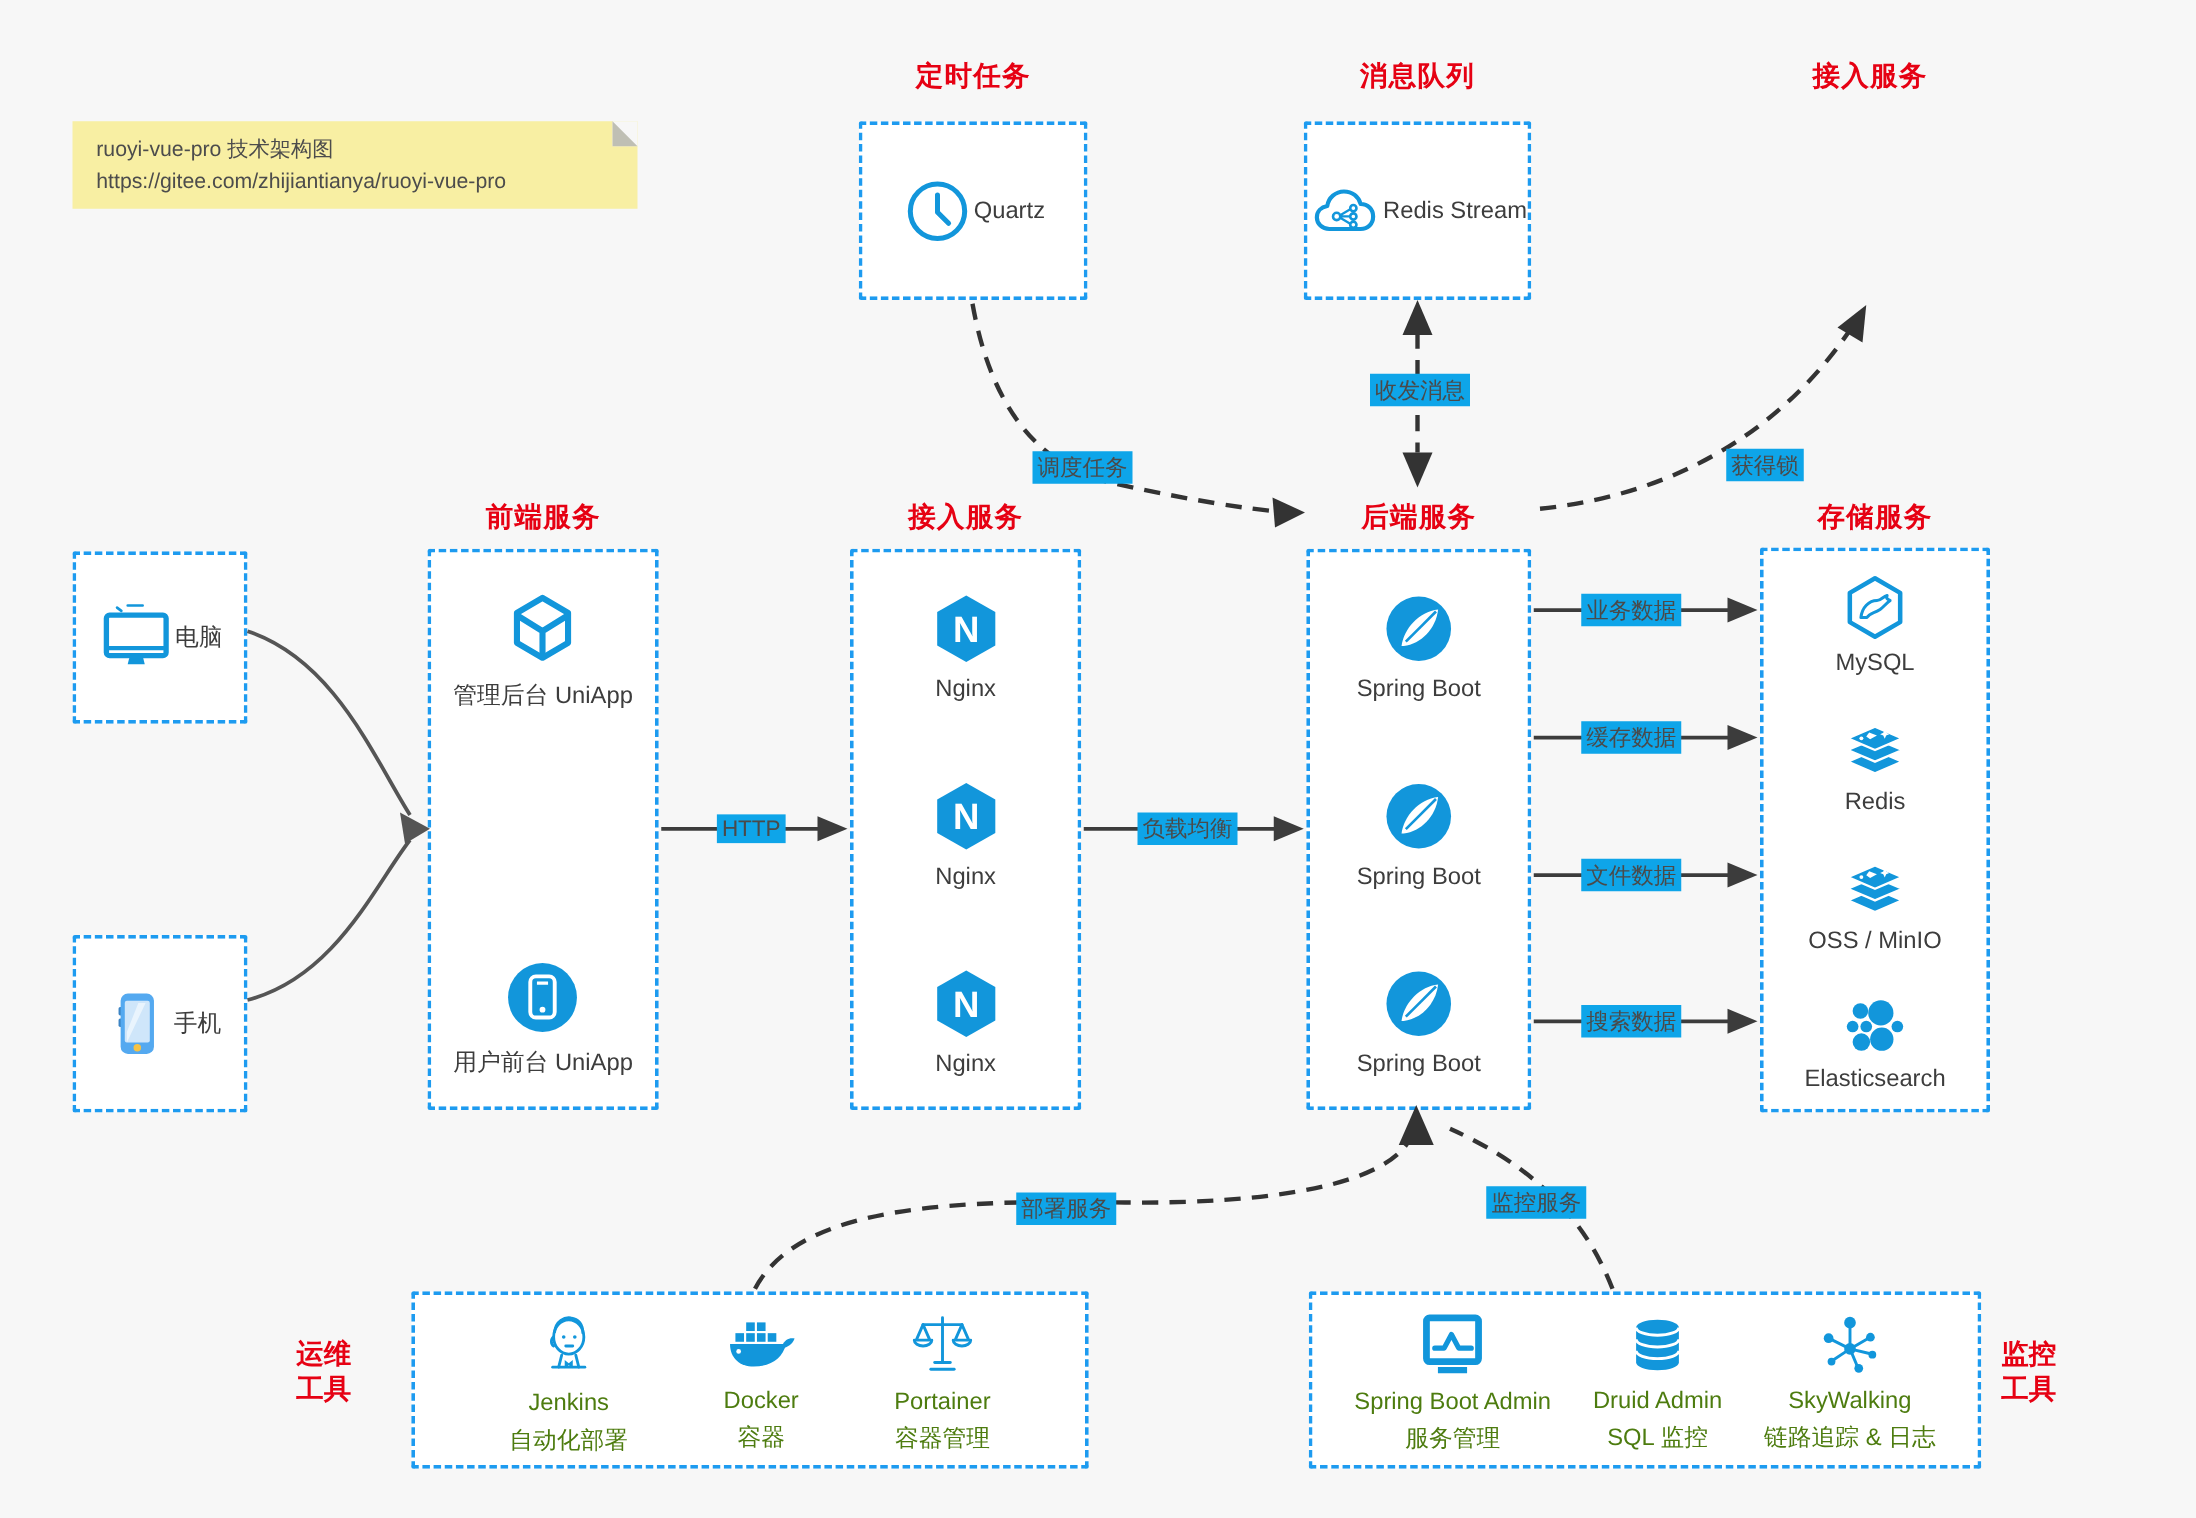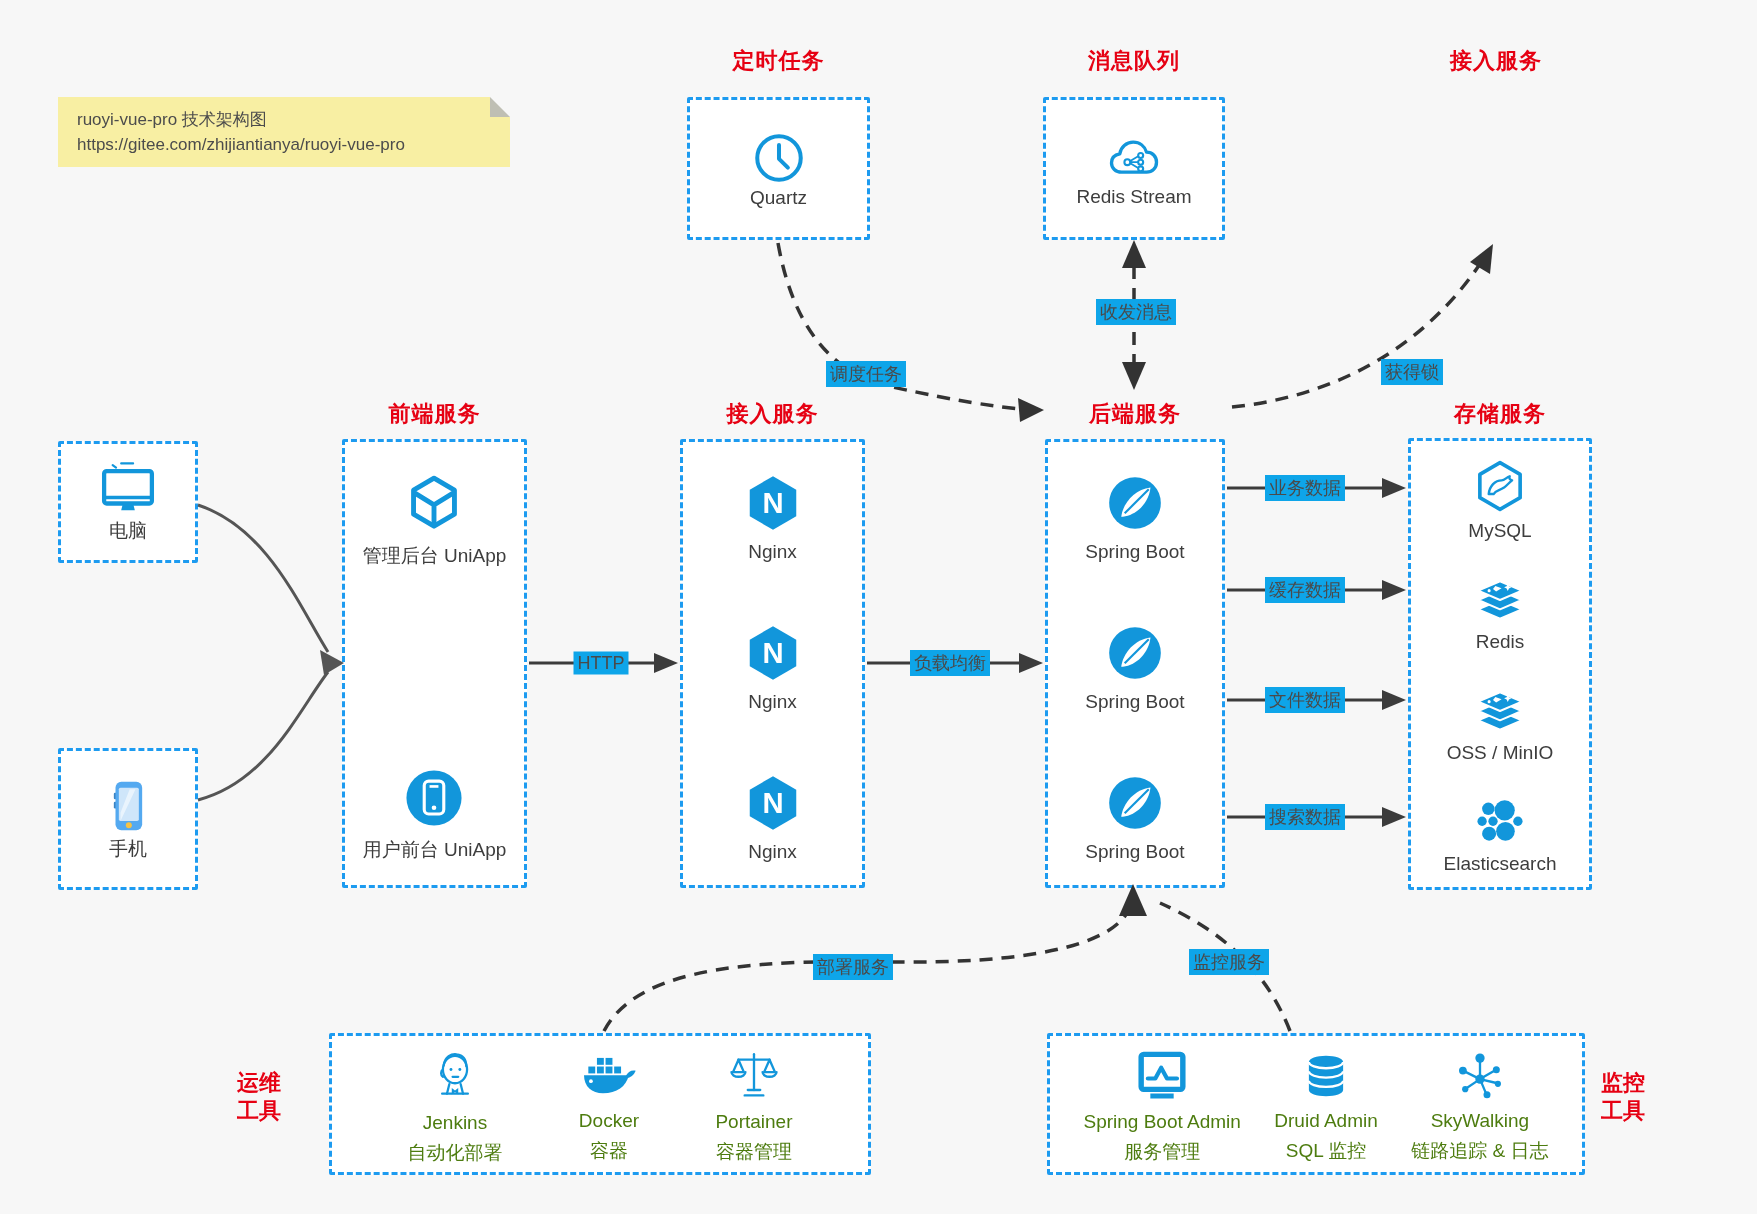--- a/index.html
+++ b/index.html
@@ -2,21 +2,21 @@
 <html><head>
 <meta charset="utf-8">
 <style>
   html,body{margin:0;padding:0;background:#f7f7f7;font-family:"Liberation Sans","DejaVu Sans",sans-serif;}
   .canvas{position:relative;width:1757px;height:1214px;background:#f7f7f7;overflow:hidden;}
   *,*:before,*:after{box-sizing:border-box;}
 
   .dbox{position:absolute;background:#fff;border:3px dashed #1d9bf0;border-radius:2px;display:flex;align-items:center;z-index:1;}
   .vbox{flex-direction:column;justify-content:space-between;padding:30px 0 22px;}
   .vbox4{flex-direction:column;justify-content:space-between;padding:16px 0 12px;}
-  .cbox{flex-direction:column;justify-content:center;}
+  .cbox{justify-content:center;}
   .rbox{flex-direction:row;justify-content:space-evenly;align-items:center;padding-top:4px;}
 
   .item{display:flex;flex-direction:column;align-items:center;gap:7px;}
   .item-label{font-size:19px;color:#3d3d3d;white-space:nowrap;}
   .item-name{font-size:19px;color:#4d7c0f;white-space:nowrap;text-align:center;line-height:1.35;}
 
   .group-title{position:absolute;color:#e60113;font-size:22px;font-weight:bold;text-align:center;letter-spacing:1px;z-index:2;white-space:nowrap;}
   .side-title{position:absolute;color:#e60113;font-size:22px;font-weight:bold;line-height:1.25;z-index:2;}
 
   .edge-label{position:absolute;transform:translate(-50%,-50%);font-size:18px;color:#4a4a4a;background:#0ea5e9;padding:1px 4px;white-space:nowrap;z-index:5;}
@@ -71,21 +71,21 @@
         <circle cx="28" cy="37" r="3.5"></circle>
           <circle cx="44" cy="29" r="3"></circle>
           <circle cx="44" cy="37" r="3"></circle>
           <circle cx="44" cy="45" r="3"></circle>
       </g>
     </svg>
     <div class="item-label">Redis Stream</div>
   </div>
 
 
-  <div class="dbox cbox" style="left:58px;top:441px;width:140px;height:122px;">
+  <div class="dbox cbox" style="left:58px;top:441px;width:140px;height:138px;">
     <svg class="ic" width="62" height="58" viewBox="0 0 72 68">
       <path d="M18 6 l4 3 M28 4 h14" stroke="#1296db" stroke-width="2.5" stroke-linecap="round" fill="none"></path>
       <rect x="8" y="13" width="56" height="38" rx="3" fill="none" stroke="#1296db" stroke-width="5"></rect>
       <line x1="10" y1="44" x2="62" y2="44" stroke="#1296db" stroke-width="4"></line>
       <path d="M30 51 h12 l2 8 h-16 z" fill="#1296db"></path>
     </svg>
     <div class="item-label">电脑</div>
   </div>
 
   <div class="dbox cbox" style="left:58px;top:748px;width:140px;height:142px;">

